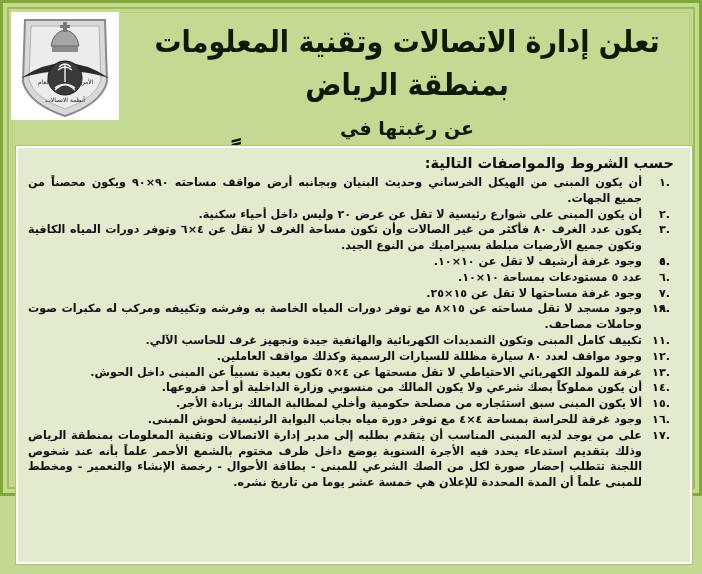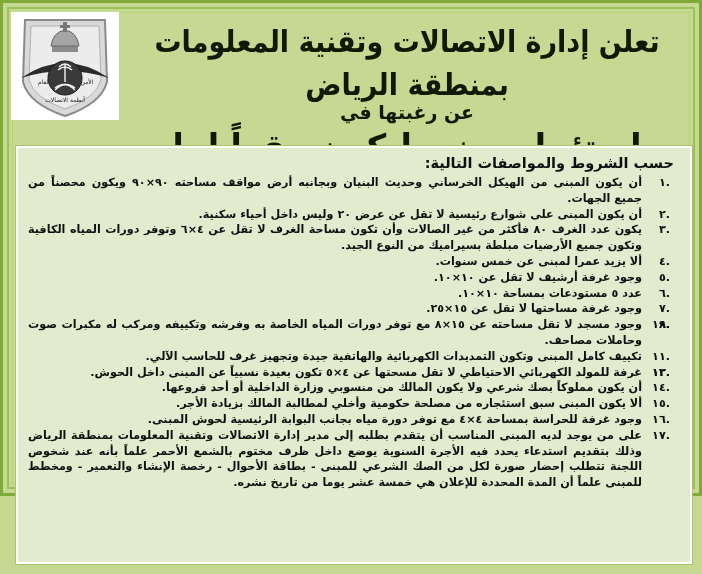--- a/index.html
+++ b/index.html
@@ -31,21 +31,21 @@
   .header {
     position: absolute; left: 120px; right: 8px; top: 6px; height: 132px;
     direction: rtl; text-align: center; color: #0e1a06;
   }
   .title {
     font-family: "DejaVu Sans", sans-serif; font-weight: bold;
     font-size: 27px; line-height: 38px; margin-top: 12px;
     letter-spacing: 0px; transform: scaleY(1.12); transform-origin: top;
   }
   .subtitle {
-    font-weight: bold; font-size: 19px; line-height: 26px; margin-top: 2px;
+    font-weight: bold; font-size: 19px; line-height: 26px; margin-top: 18px;
   }
   .headline {
     font-weight: bold; font-size: 33px; line-height: 42px; margin-top: 0px;
     transform: scaleY(1.1); transform-origin: top;
   }
   .body-box {
     position: absolute; left: 13px; top: 143px; width: 676px; height: 418px;
     box-sizing: border-box;
     background: #e2ebcd;
     border: 2px solid #ffffff;
@@ -110,29 +110,29 @@
     <div class="subtitle">عن رغبتها في</div>
     <div class="headline">استئجار مبنى ليكون مقراً لها</div>
   </div>
 
   <div class="body-box">
     <div class="terms-heading">حسب الشروط والمواصفات التالية:</div>
     <ol class="terms">
       <li><span class="num">.١</span><span>أن يكون المبنى من الهيكل الخرساني وحديث البنيان وبجانبه أرض مواقف مساحته ٩٠×٩٠ ويكون محصناً من جميع الجهات.</span></li>
       <li><span class="num">.٢</span><span>أن يكون المبنى على شوارع رئيسية لا تقل عن عرض ٢٠ وليس داخل أحياء سكنية.</span></li>
       <li><span class="num">.٣</span><span>يكون عدد الغرف ٨٠ فأكثر من غير الصالات وأن تكون مساحة الغرف لا تقل عن ٤×٦ وتوفر دورات المياه الكافية وتكون جميع الأرضيات مبلطة بسيراميك من النوع الجيد.</span></li>
-      <li><span class="num">.٤</span><span>ألا يزيد عمرا لمبنى عن خمس سنوات.</span></li>
+      <li><span class="num">.٤</span></li>
       <li><span class="num">.٥</span><span>وجود غرفة أرشيف لا تقل عن ١٠×١٠.</span></li>
       <li><span class="num">.٦</span><span>عدد ٥ مستودعات بمساحة ١٠×١٠.</span></li>
       <li><span class="num">.٧</span><span>وجود غرفة مساحتها لا تقل عن ١٥×٢٥.</span></li>
       <li><span class="num">.٨</span></li>
       <li><span class="num">.٩</span></li>
       <li><span class="num">.١٠</span><span>وجود مسجد لا تقل مساحته عن ١٥×٨ مع توفر دورات المياه الخاصة به وفرشه وتكييفه ومركب له مكبرات صوت وحاملات مصاحف.</span></li>
       <li><span class="num">.١١</span><span>تكييف كامل المبنى وتكون التمديدات الكهربائية والهاتفية جيدة وتجهيز غرف للحاسب الآلي.</span></li>
-      <li><span class="num">.١٢</span></li>
+      <li><span class="num">.١٢</span><span>وجود مواقف لعدد ٨٠ سيارة مظللة للسيارات الرسمية وكذلك مواقف العاملين.</span></li>
       <li><span class="num">.١٣</span><span>غرفة للمولد الكهربائي الاحتياطي لا تقل مسحتها عن ٤×٥ تكون بعيدة نسبياً عن المبنى داخل الحوش.</span></li>
       <li><span class="num">.١٤</span><span>أن يكون مملوكاً بصك شرعي ولا يكون المالك من منسوبي وزارة الداخلية أو أحد فروعها.</span></li>
       <li><span class="num">.١٥</span><span>ألا يكون المبنى سبق استئجاره من مصلحة حكومية وأخلي لمطالبة المالك بزيادة الأجر.</span></li>
       <li><span class="num">.١٦</span><span>وجود غرفة للحراسة بمساحة ٤×٤ مع توفر دورة مياه بجانب البوابة الرئيسية لحوش المبنى.</span></li>
       <li><span class="num">.١٧</span><span>على من يوجد لديه المبنى المناسب أن يتقدم بطلبه إلى مدير إدارة الاتصالات وتقنية المعلومات بمنطقة الرياض وذلك بتقديم استدعاء يحدد فيه الأجرة السنوية يوضع داخل ظرف مختوم بالشمع الأحمر علماً بأنه عند شخوص اللجنة تتطلب إحضار صورة لكل من الصك الشرعي للمبنى - بطاقة الأحوال - رخصة الإنشاء والتعمير - ومخطط للمبنى علماً أن المدة المحددة للإعلان هي خمسة عشر يوما من تاريخ نشره.</span></li>
     </ol>
   </div>
 </div>
 
 </body></html>

